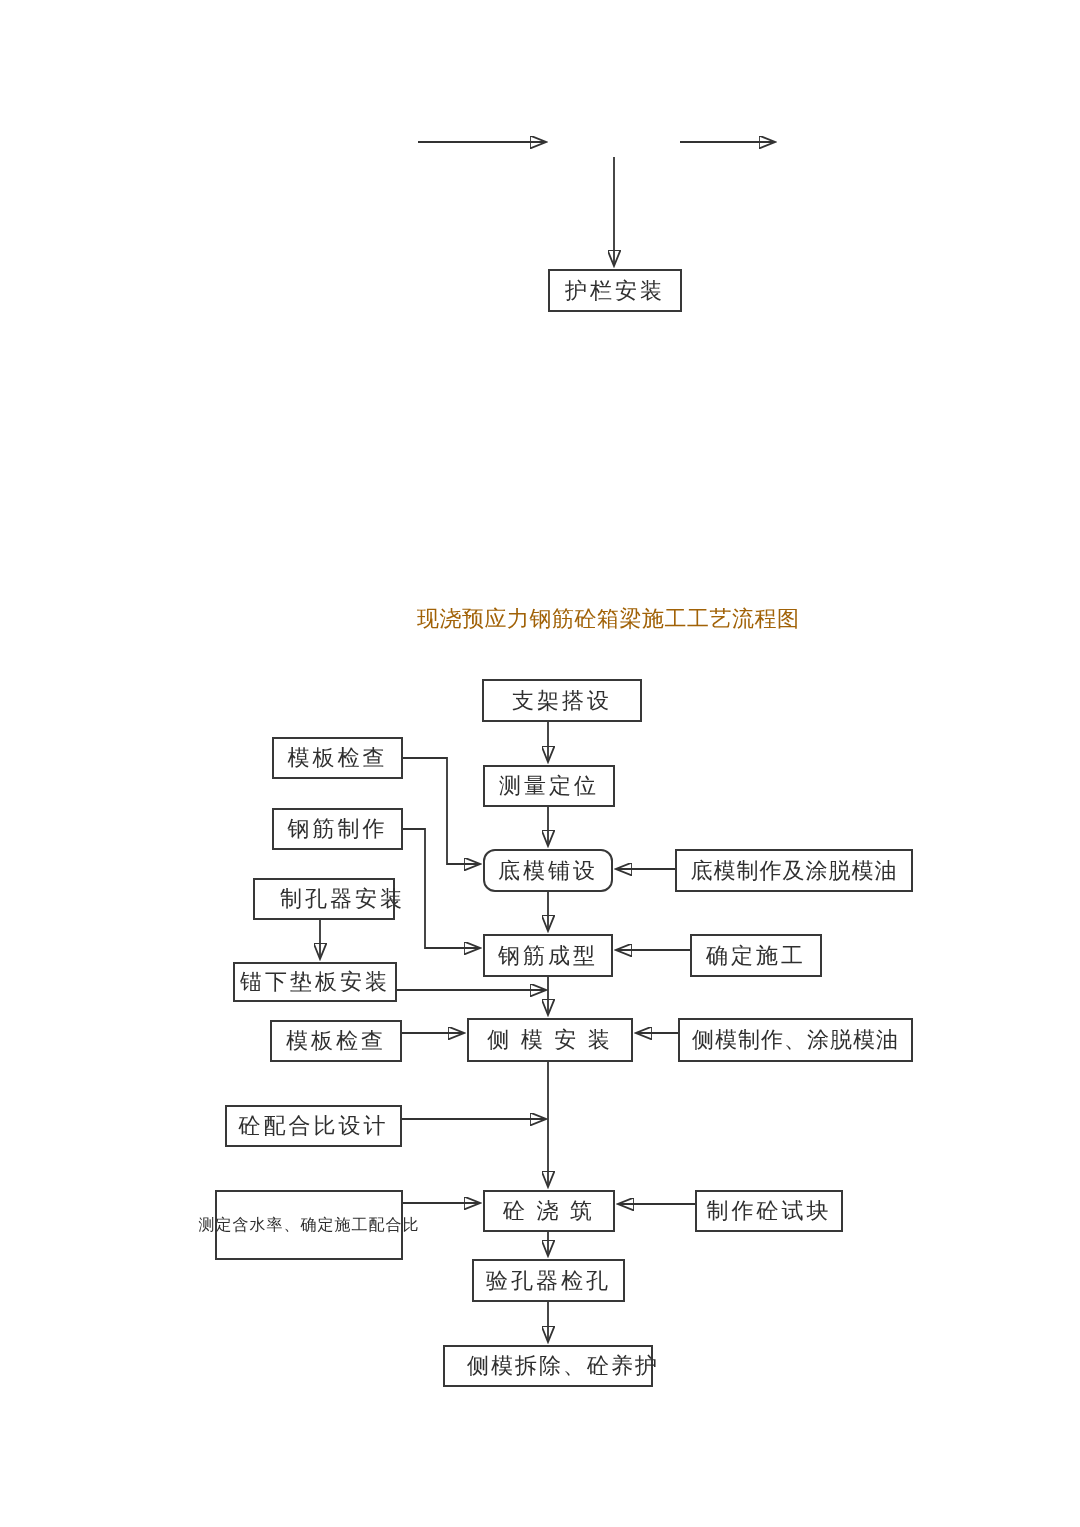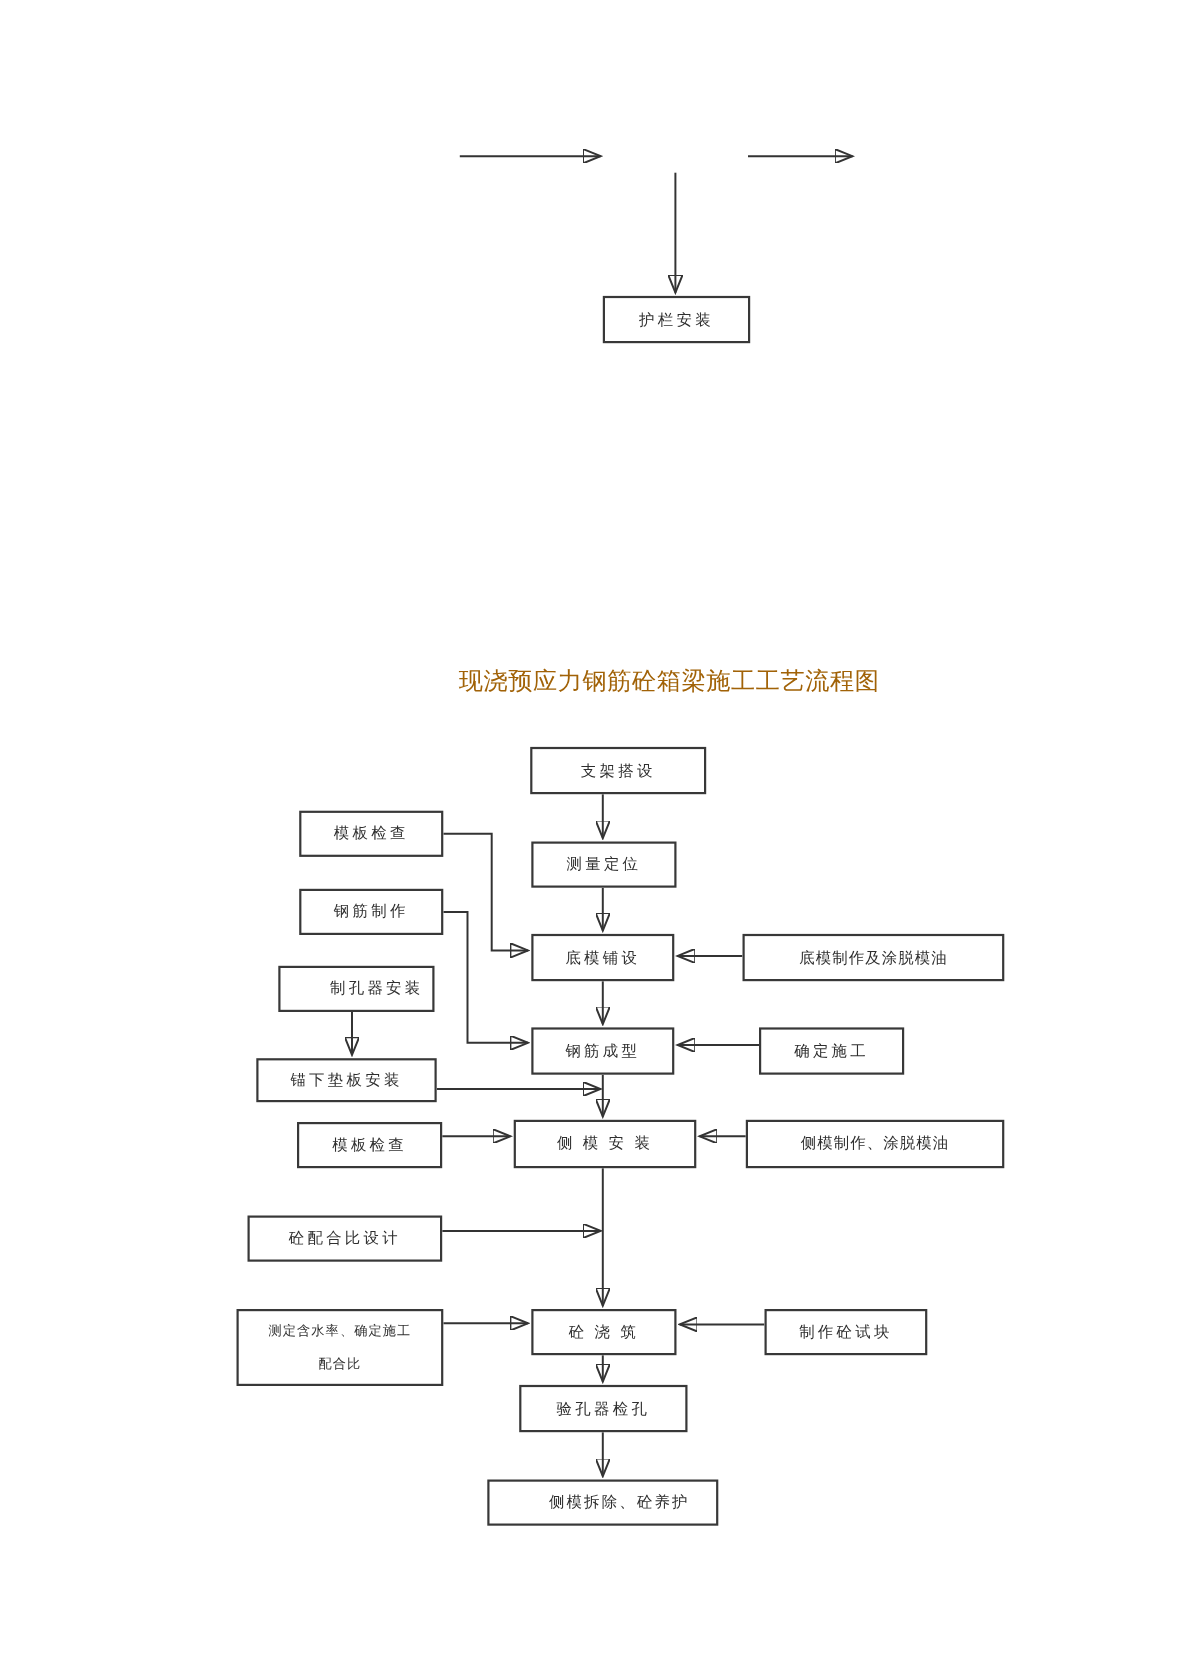--- a/index.html
+++ b/index.html
@@ -38,32 +38,32 @@
     color: #a16207;
   }
   .node {
     position: absolute;
     box-sizing: border-box;
     border: 2px solid #383838;
     background: #ffffff;
     display: flex;
     align-items: center;
     justify-content: center;
-    font-size: 14px;
+    font-size: 22px;
     letter-spacing: 3px;
     color: #2f2f2f;
     text-align: center;
     white-space: nowrap;
   }
   .node span {
     display: block;
   }
   .node.two-line {
-    flex-direction: column;
-    font-size: 12px;
+    flex-direction: row;
+    font-size: 16px;
     letter-spacing: 1px;
     line-height: 30px;
   }
 </style>
 </head>
 <body>
 
 <div class="page">
 
   <svg class="connectors" viewBox="0 0 1080 1527" xmlns="http://www.w3.org/2000/svg">
@@ -114,21 +114,21 @@
   </div>
 
   <div class="node" style="left:272px; top:737px; width:131px; height:42px;">
     <span>模板检查</span>
   </div>
 
   <div class="node" style="left:272px; top:808px; width:131px; height:42px;text-align:center;">
     <span>钢筋制作</span>
   </div>
 
-  <div class="node" style="left:483px; top:849px; width:130px; height:43px;">
+  <div class="node" style="left:483px; top:849px; width:130px; height:43px;border-radius:12px;">
     <span>底模铺设</span>
   </div>
 
   <div class="node" style="left:675px; top:849px; width:238px; height:43px; letter-spacing:1px;">
     <span>底模制作及涂脱模油</span>
   </div>
 
   <div class="node" style="left:253px; top:878px; width:142px; height:42px;padding-left:37px;">
     <span>制孔器安装</span>
   </div>

